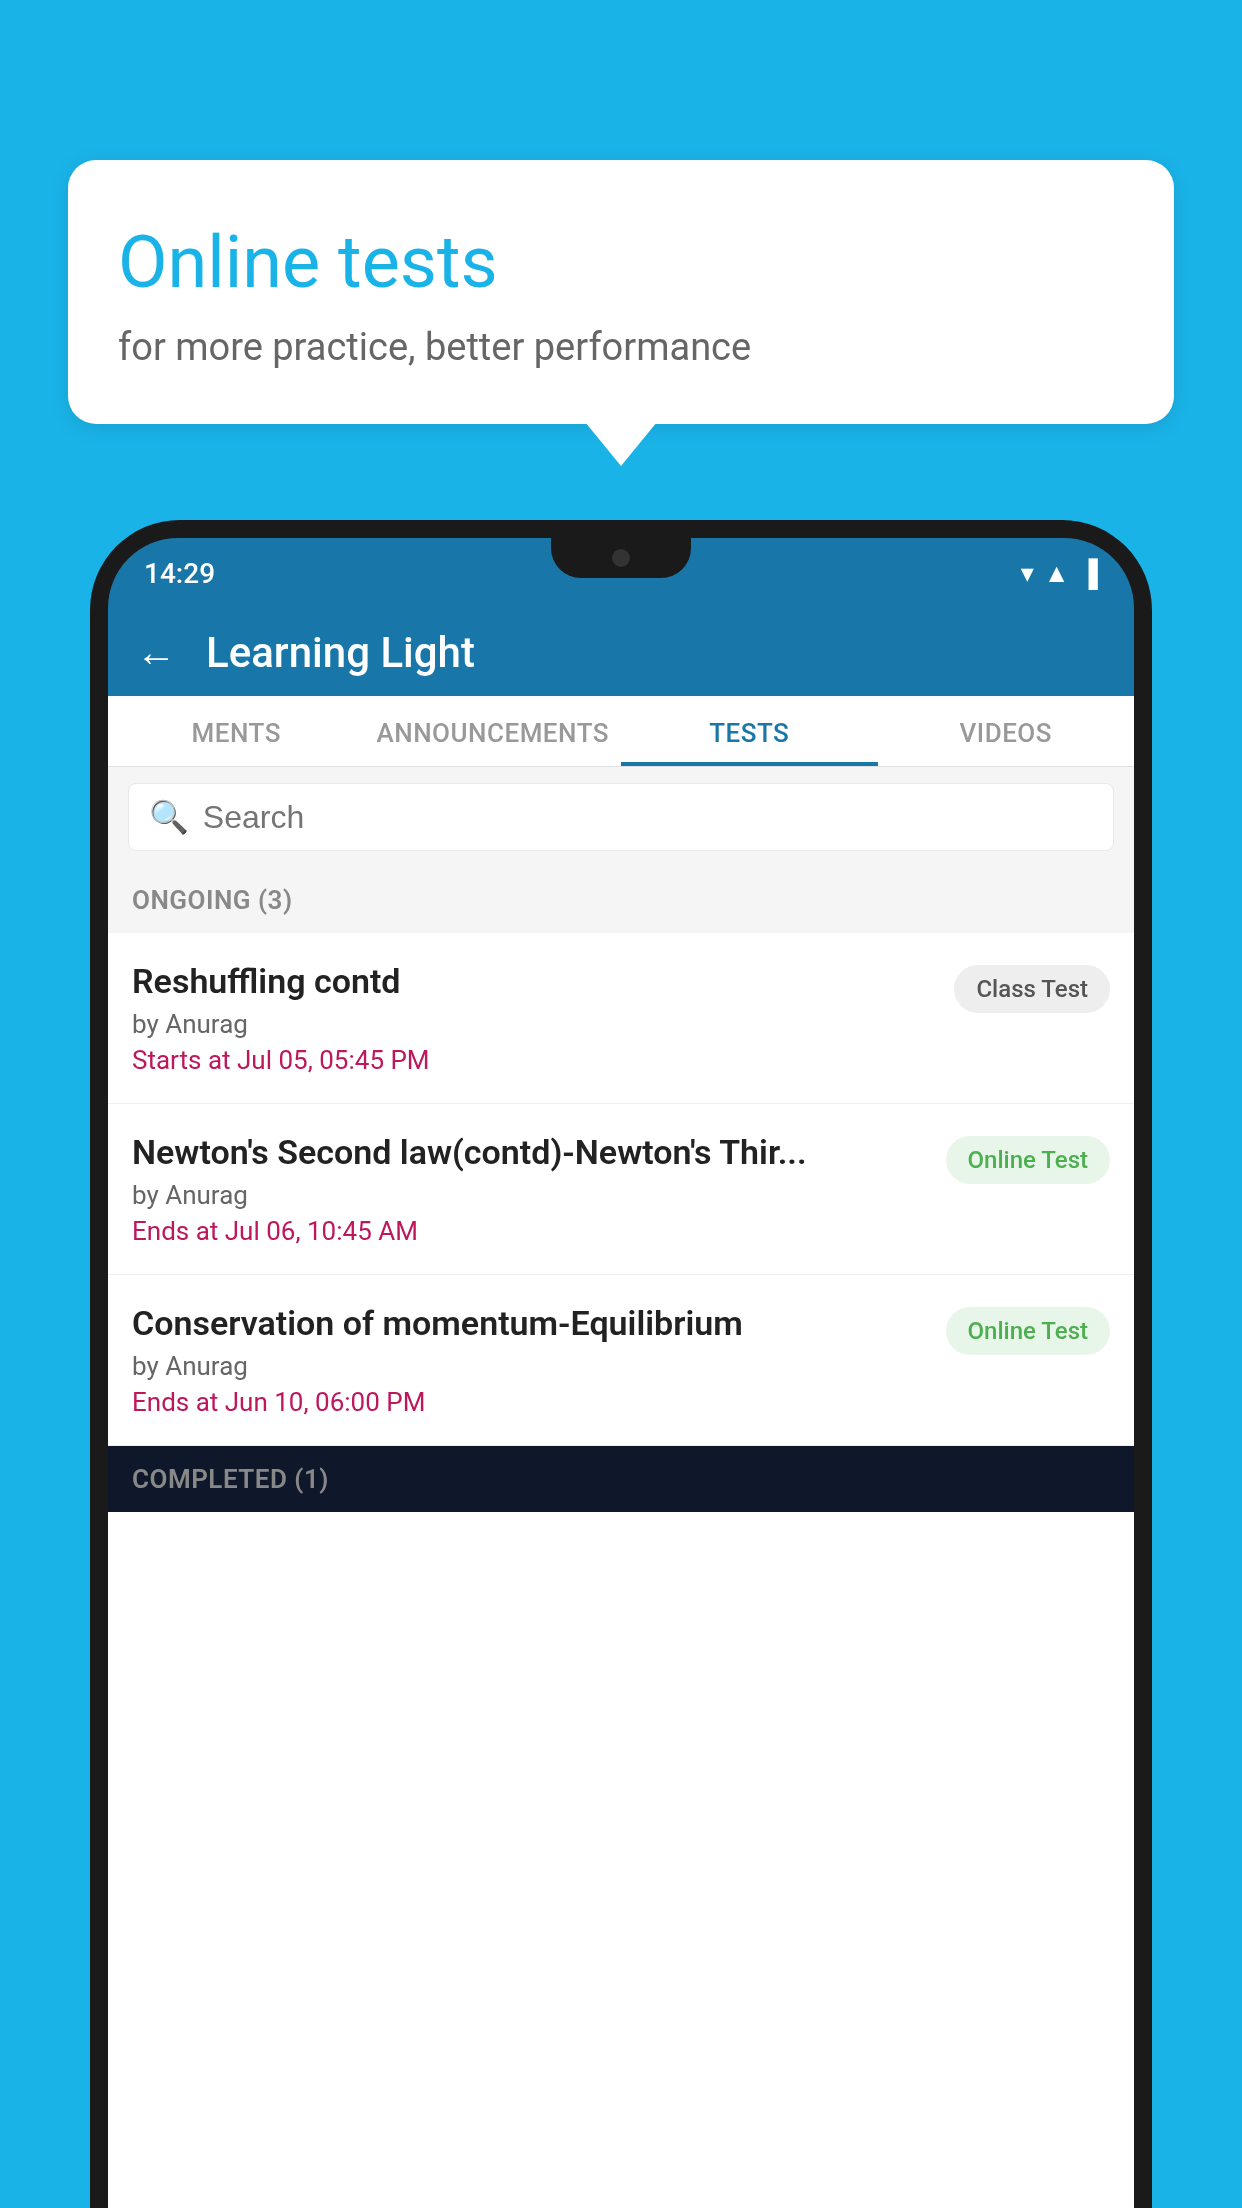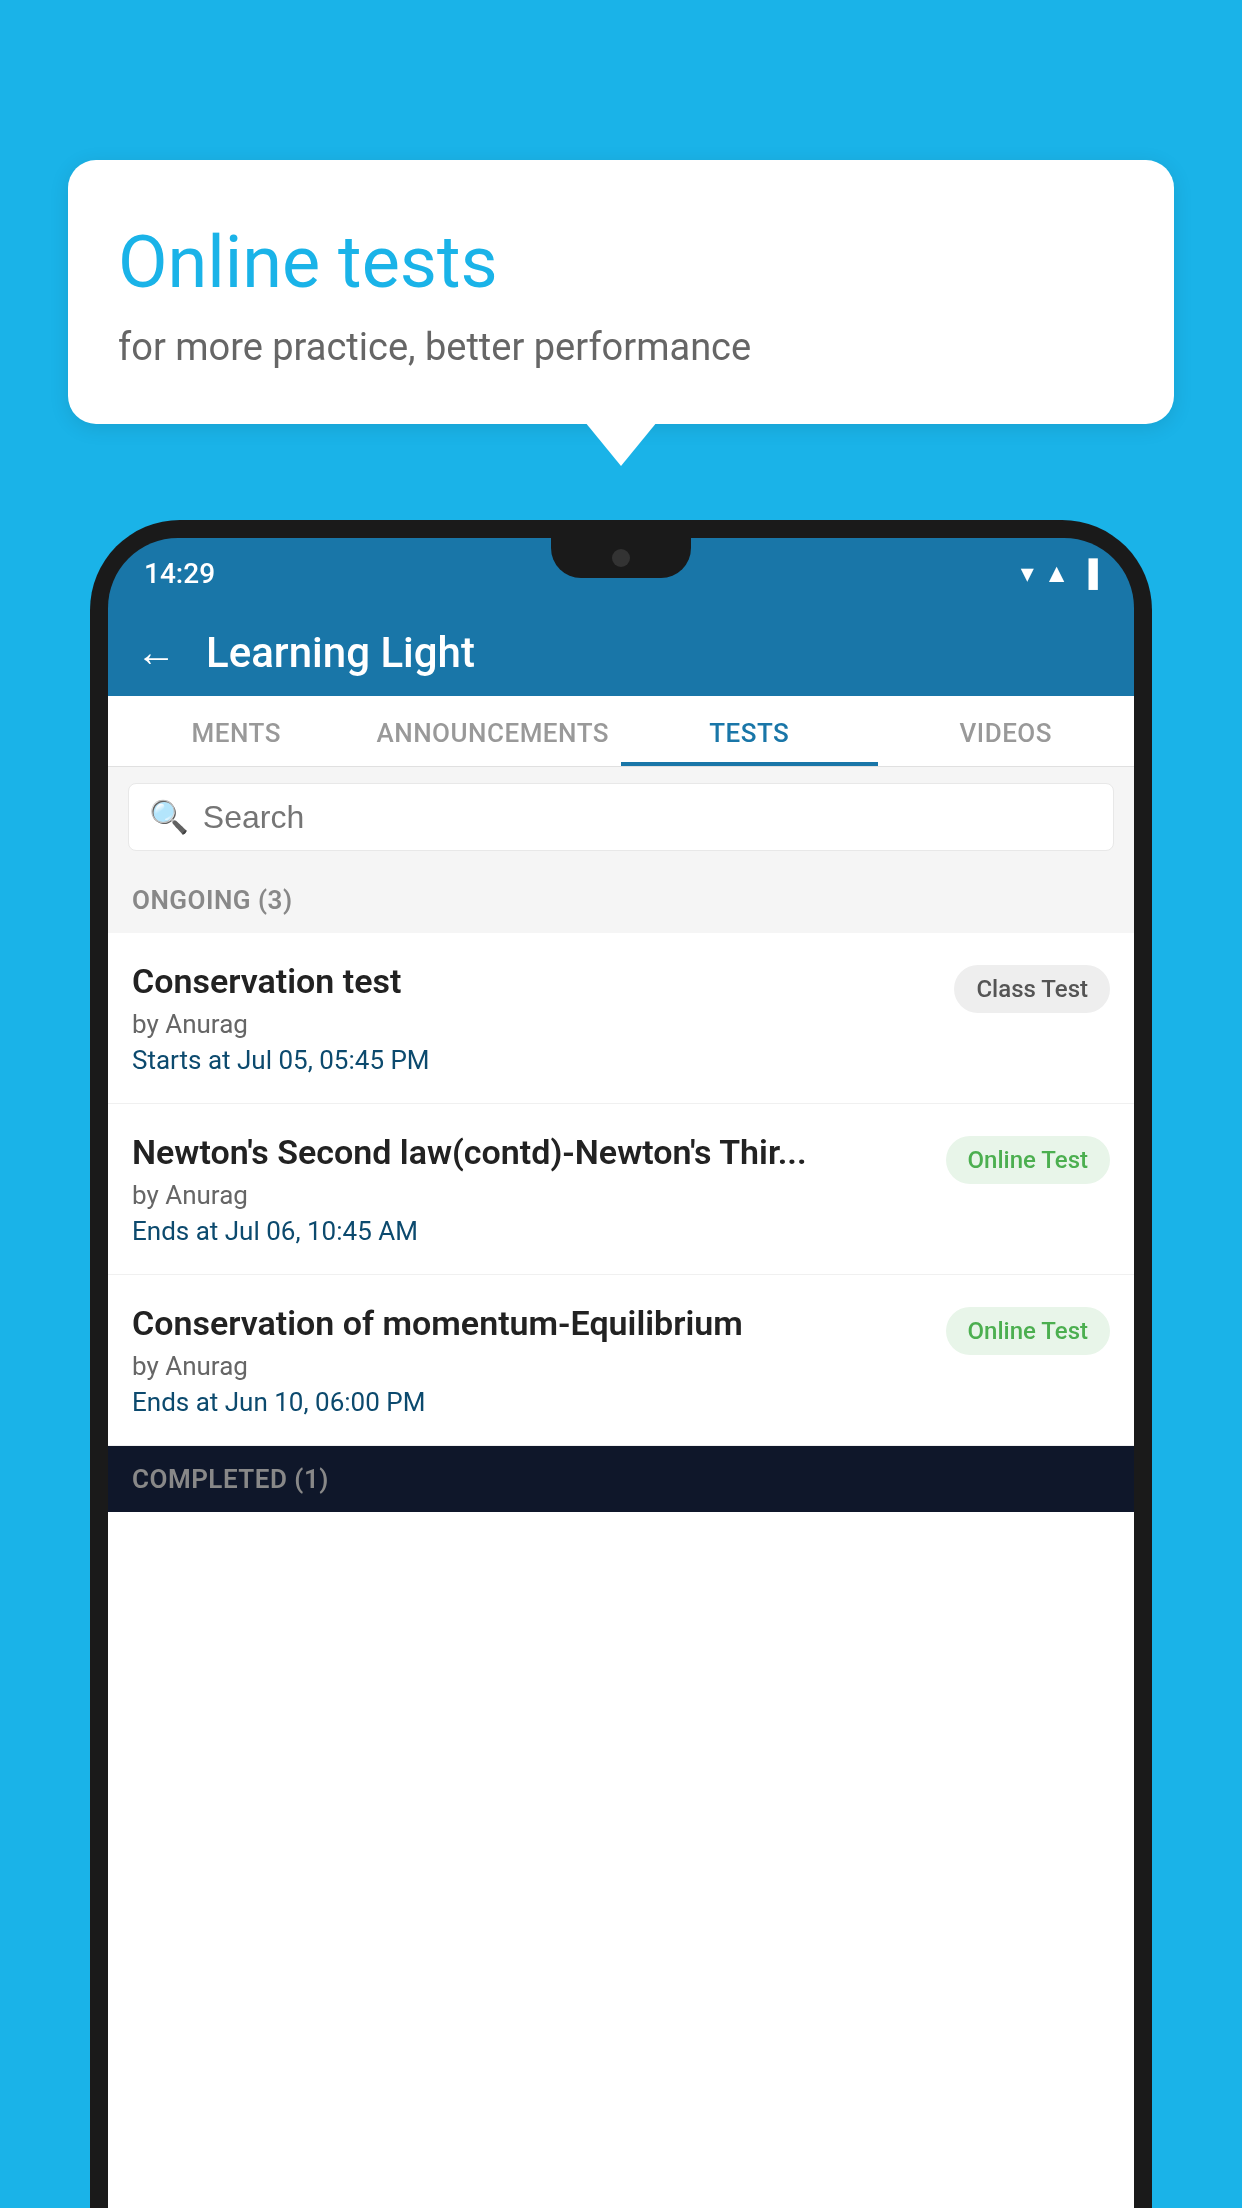--- a/index.html
+++ b/index.html
@@ -231,21 +231,21 @@
       color: #222;
       margin-bottom: 8px;
     }
     .test-author {
       font-size: 26px;
       color: #666;
       margin-bottom: 6px;
     }
     .test-date {
       font-size: 26px;
-      color: #0c4a6e;
+      color: #be185d;
     }
     .test-badge {
       border-radius: 30px;
       padding: 10px 22px;
       font-size: 24px;
       font-weight: 500;
       white-space: nowrap;
       margin-left: 16px;
       margin-top: 4px;
       flex-shrink: 0;
@@ -314,21 +314,21 @@
         <input class="search-input" type="text" placeholder="Search" style="">
       </div>
     </div>
 
     <div class="section-header">ONGOING (3)</div>
 
     <div class="test-list">
 
       <div class="test-item">
         <div class="test-info">
-          <div class="test-title">Conservation test</div>
+          <div class="test-title">Reshuffling contd</div>
           <div class="test-author">by Anurag</div>
           <div class="test-date">Starts at  Jul 05, 05:45 PM</div>
         </div>
         <div class="test-badge badge-class">Class Test</div>
       </div>
 
       <div class="test-item">
         <div class="test-info">
           <div class="test-title">Newton's Second law(contd)-Newton's Thir...</div>
           <div class="test-author">by Anurag</div>

